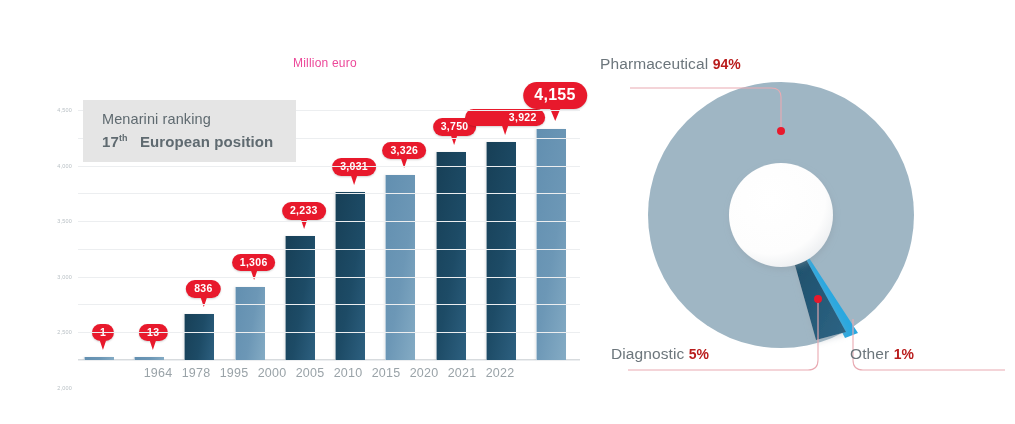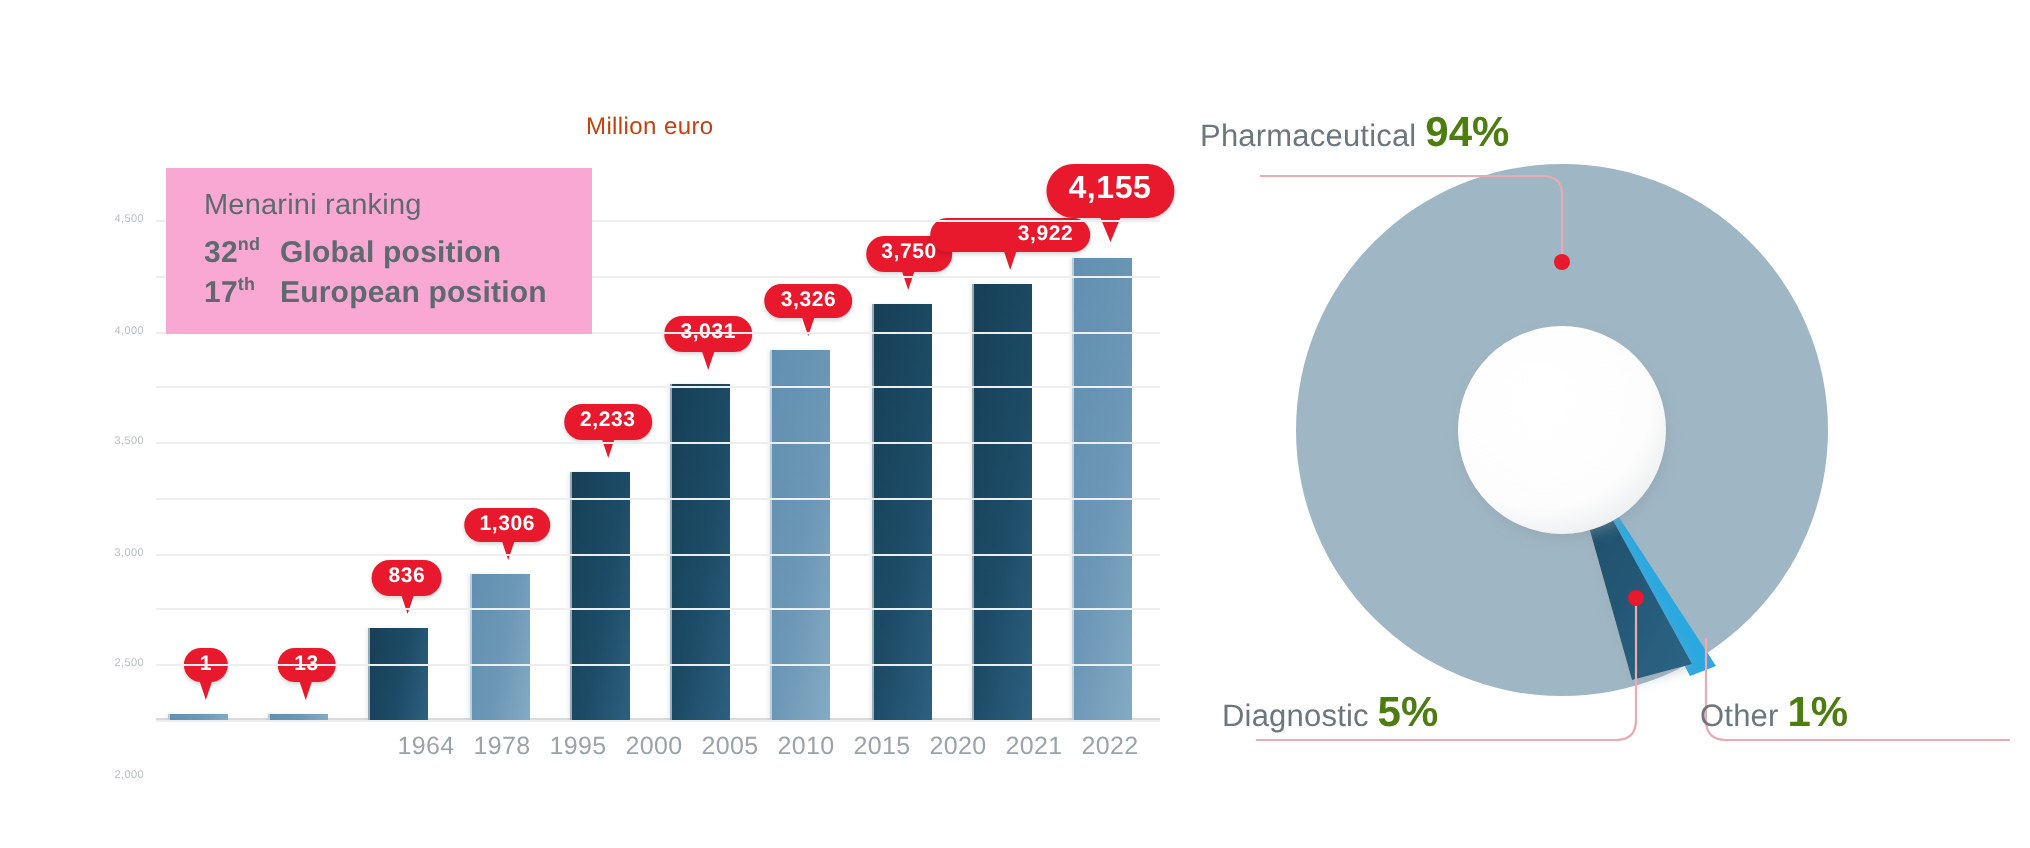--- a/index.html
+++ b/index.html
@@ -10,21 +10,21 @@
     font-family:"Liberation Sans",sans-serif;
     overflow:hidden;position:relative;
   }
   .infographic{position:absolute;inset:0;display:flex;}
 
   
   .bar-panel{position:relative;width:620px;height:424px;}
 
   .chart-unit{
     position:absolute;left:293px;top:56px;
-    font-size:12px;color:#c2410c;letter-spacing:.2px;
+    font-size:12px;color:#ec4899;letter-spacing:.2px;
   }
 
   .plot{
     position:absolute;left:78px;top:110px;
     width:502px;height:250px;
   }
   
   .gridline{
     position:absolute;left:0;width:100%;height:1px;
     background:#eceef0;
@@ -85,33 +85,33 @@
   }
   .callout.big{
     font-size:16px;border-radius:15px;padding:5px 11px 6px;
   }
   .callout.big::after{
     border-left-width:5px;border-right-width:5px;border-top-width:12px;
   }
 
   .xlabels{
     position:absolute;left:78px;top:366px;width:502px;
-    display:flex;justify-content:flex-end;
+    display:flex;justify-content:center;
     padding:0 6px;box-sizing:border-box;
   }
   .xlabel{
     width:38px;text-align:center;
     font-size:12.5px;color:#9aa3a8;letter-spacing:.2px;
   }
 
   
   .ranking-box{
-    position:absolute;left:83px;top:84px;
+    position:absolute;left:83px;top:100px;
     width:213px;padding:11px 0 12px 19px;
-    background:#f9a8d4;box-sizing:border-box;
+    background:#e5e5e5;box-sizing:border-box;
     z-index:5;
   }
   .ranking-title{
     font-size:14.5px;color:#5f6a70;margin-bottom:6px;
     letter-spacing:.1px;
   }
   .ranking-row{
     display:flex;align-items:baseline;
     font-size:15px;color:#5f6a70;font-weight:bold;
     margin-top:2px;letter-spacing:.1px;
@@ -125,21 +125,21 @@
 
   .donut-wrap{
     position:absolute;left:0;top:0;width:395px;height:424px;
   }
   .donut-svg{position:absolute;left:0;top:0;}
 
   .lbl{
     position:absolute;white-space:nowrap;
     font-size:15.5px;color:#6c767c;letter-spacing:.1px;
   }
-  .lbl b{color:#4d7c0f;font-size:21px;font-weight:bold;letter-spacing:0;}
+  .lbl b{color:#b91c1c;font-size:14px;font-weight:bold;letter-spacing:0;}
   .lbl-pharma{left:-20px;top:55px;}
   .lbl-diag{left:-9px;top:345px;}
   .lbl-other{left:230px;top:345px;}
 </style>
 </head>
 <body>
 
 <div class="infographic">
 
   <div class="bar-panel">
@@ -222,26 +222,20 @@
         <div class="xlabel">2005</div>
         <div class="xlabel">2010</div>
         <div class="xlabel">2015</div>
         <div class="xlabel">2020</div>
         <div class="xlabel">2021</div>
         <div class="xlabel">2022</div>
       </div>
 
     <div class="ranking-box">
       <div class="ranking-title">Menarini ranking</div>
-      <div class="ranking-row">
-        <span class="rank-num">
-          <span>32</span><sup>nd</sup>
-        </span>
-        <span class="rank-text">Global position</span>
-      </div>
       <div class="ranking-row">
         <span class="rank-num">
           <span>17</span><sup>th</sup>
         </span>
         <span class="rank-text">European position</span>
       </div>
     </div>
   </div>
 
   <div class="donut-panel">

